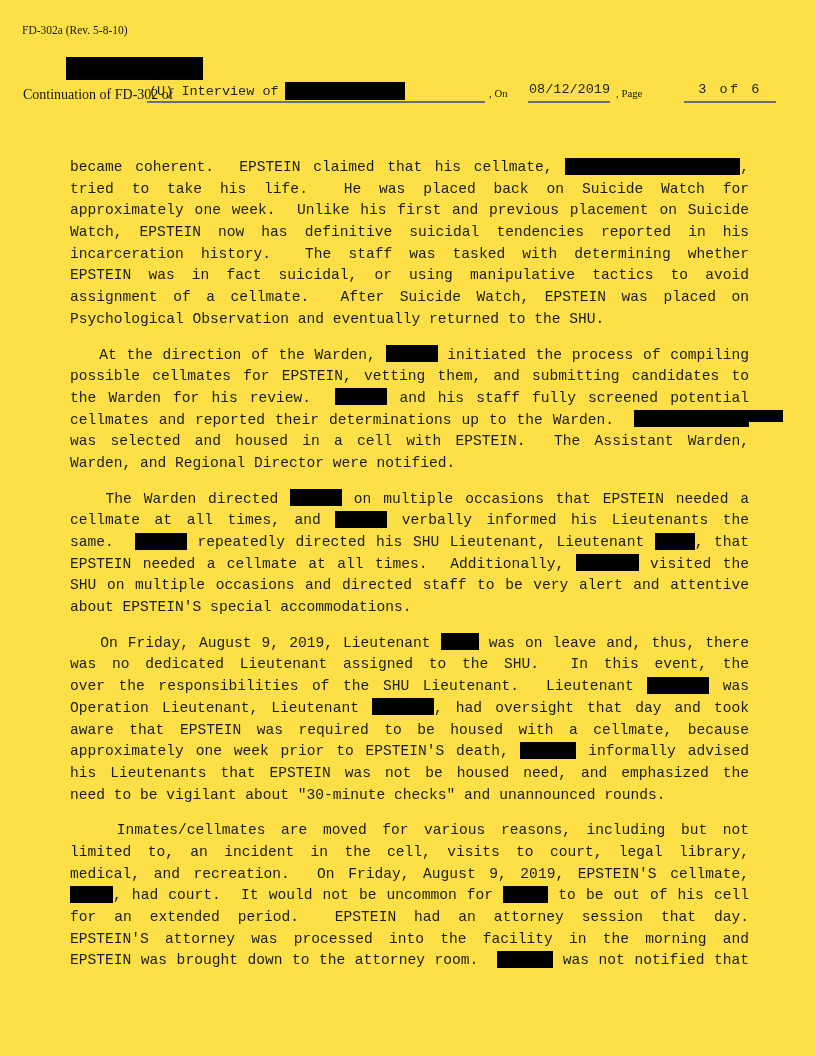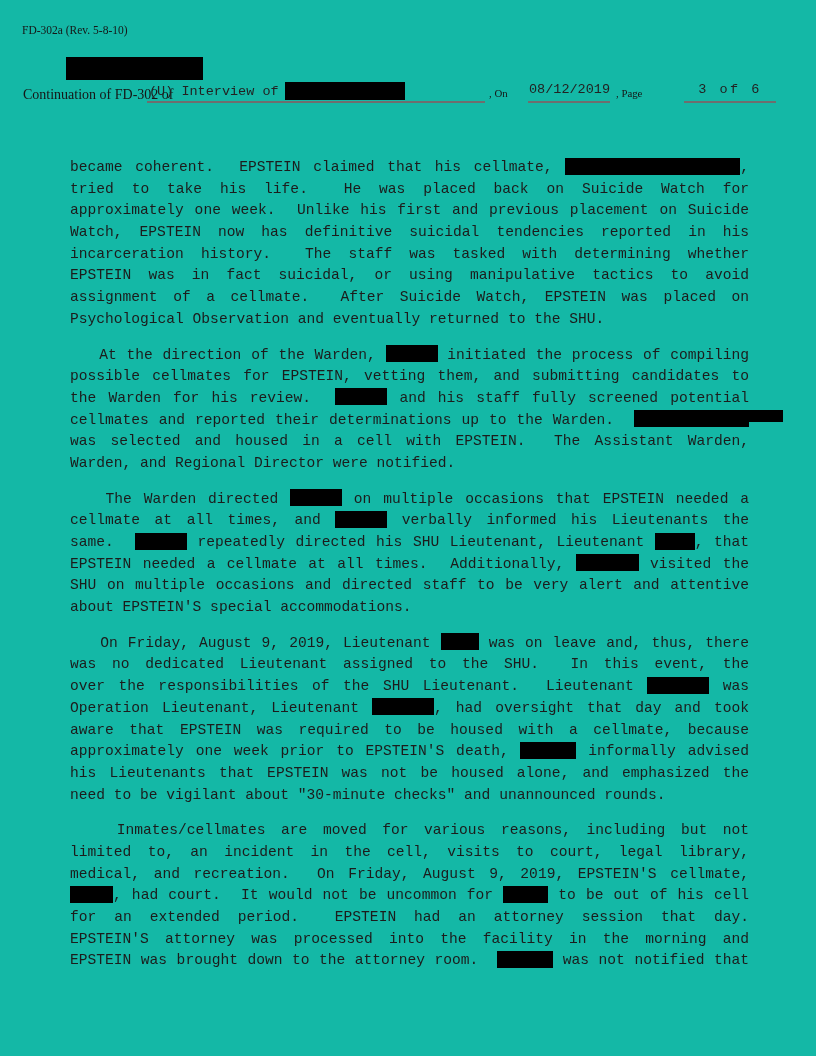--- a/index.html
+++ b/index.html
@@ -1,18 +1,18 @@
 <!DOCTYPE html>
 <html><head>
 <meta charset="utf-8">
 <style>
   html,body{margin:0;padding:0;}
   body{width:816px;height:1056px;background:#ffffff;position:relative;
        font-family:"Liberation Mono","DejaVu Sans Mono",monospace;color:#1c1c1c;}
-  .page{position:absolute;inset:0;background:#14b8a6;}
+  .page{position:absolute;inset:0;background:#fde047;}
 
   
   .form-number{position:absolute;left:22px;top:24px;
        font-family:"Liberation Serif","DejaVu Serif",serif;font-size:11.5px;color:#161616;}
   .hdr-redact{position:absolute;left:66px;top:57px;width:137px;height:23px;background:#000;}
   .cont-label{position:absolute;left:23px;top:87px;
        font-family:"Liberation Serif","DejaVu Serif",serif;font-size:14px;color:#161616;white-space:nowrap;}
   .field{position:absolute;height:22px;top:79px;border-bottom:2px solid #6e6e6e;}
   .field .ftext{position:absolute;left:2px;bottom:2px;font-size:13.5px;white-space:pre;color:#222;}
   .interview-field{left:147px;width:338px;}
@@ -90,21 +90,21 @@
         <div class="line">SHU on multiple occasions and directed staff to be very alert and attentive</div>
         <div class="line last">about EPSTEIN'S special accommodations.</div>
       </div>
       <div class="para">
         <div class="line">   On Friday, August 9, 2019, Lieutenant <span class="redact" style="width: 38px; background: rgb(0, 0, 0);"></span> was on leave and, thus, there</div>
         <div class="line">was no dedicated Lieutenant assigned to the SHU.  In this event, the</div>
         <div class="line">over the responsibilities of the SHU Lieutenant.  Lieutenant <span class="redact" style="width: 62px; background: rgb(0, 0, 0);"></span> was</div>
         <div class="line">Operation Lieutenant, Lieutenant <span class="redact" style="width: 62px; background: rgb(0, 0, 0);"></span>, had oversight that day and took</div>
         <div class="line">aware that EPSTEIN was required to be housed with a cellmate, because</div>
         <div class="line">approximately one week prior to EPSTEIN'S death, <span class="redact" style="width: 56px; background: rgb(0, 0, 0);"></span> informally advised</div>
-        <div class="line">his Lieutenants that EPSTEIN was not be housed alone, and emphasized the</div>
+        <div class="line">his Lieutenants that EPSTEIN was not be housed need, and emphasized the</div>
         <div class="line last">need to be vigilant about "30-minute checks" and unannounced rounds.</div>
       </div>
       <div class="para">
         <div class="line">   Inmates/cellmates are moved for various reasons, including but not</div>
         <div class="line">limited to, an incident in the cell, visits to court, legal library,</div>
         <div class="line">medical, and recreation.  On Friday, August 9, 2019, EPSTEIN'S cellmate,</div>
         <div class="line"><span class="redact" style="width: 43px; background: rgb(0, 0, 0);"></span>, had court.  It would not be uncommon for <span class="redact" style="width: 45px; background: rgb(0, 0, 0);"></span> to be out of his cell</div>
         <div class="line">for an extended period.  EPSTEIN had an attorney session that day.</div>
         <div class="line">EPSTEIN'S attorney was processed into the facility in the morning and</div>
         <div class="line">EPSTEIN was brought down to the attorney room.  <span class="redact" style="width: 56px; background: rgb(0, 0, 0);"></span> was not notified that</div>

